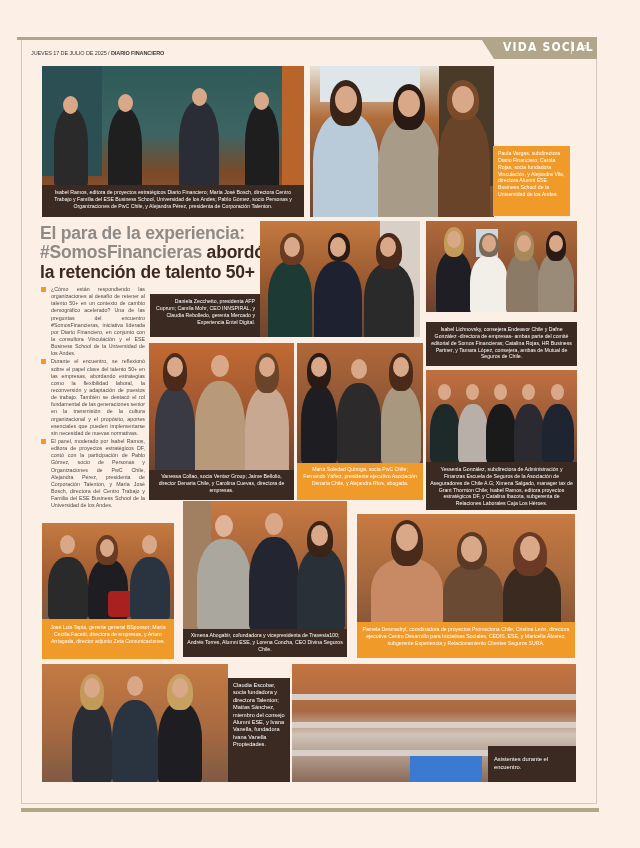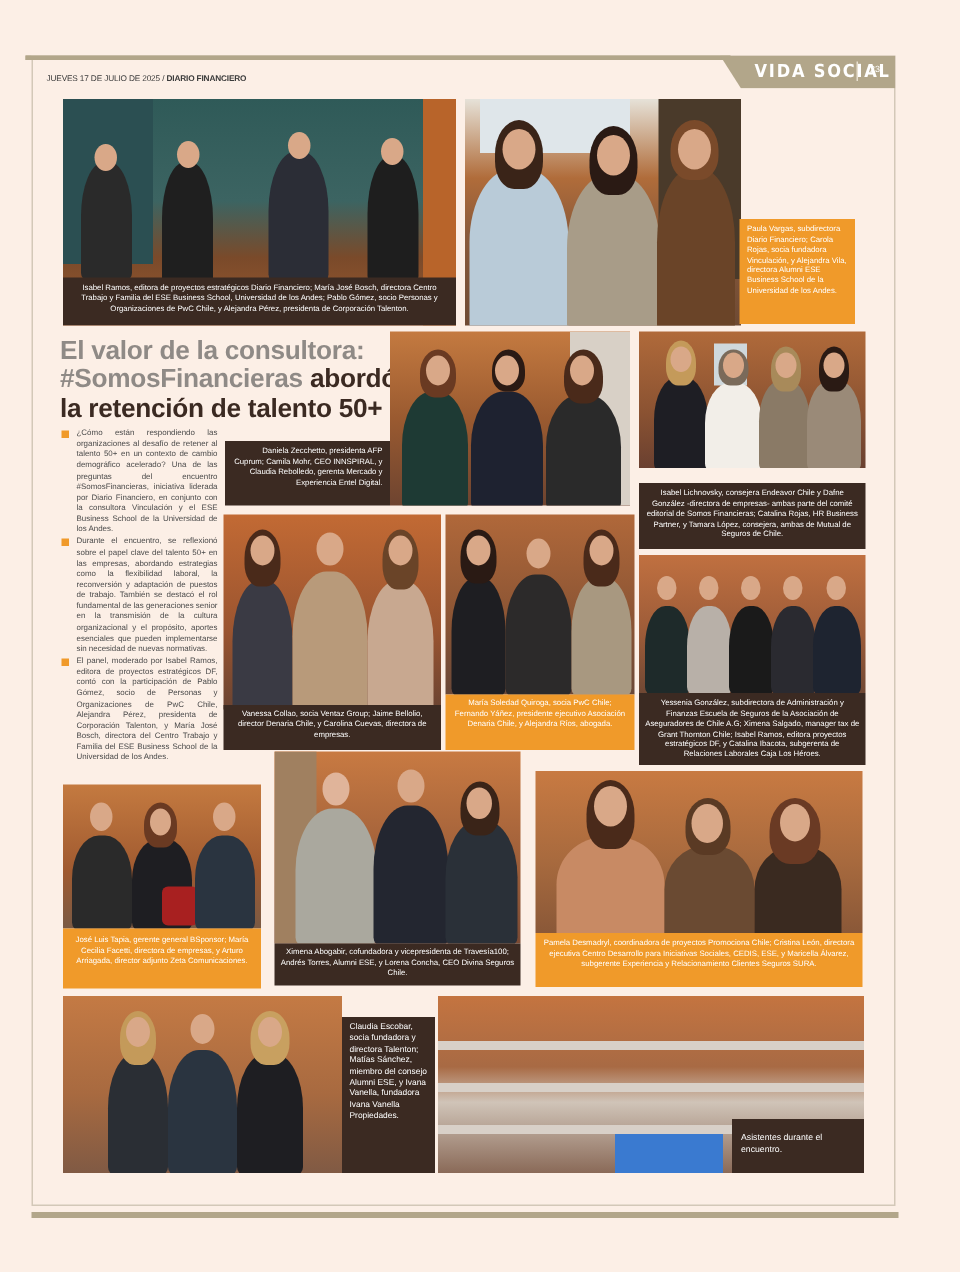--- a/index.html
+++ b/index.html
@@ -71,21 +71,21 @@
   <div class="head" style="left:25px;top:20px;width:22px;height:27px;"></div>
   <div class="person" style="left:68px;top:50px;width:62px;height:110px;background:#a89c88;"></div>
   <div class="hair" style="left:83px;top:18px;width:32px;height:46px;background:#2a1a14;"></div>
   <div class="head" style="left:88px;top:24px;width:22px;height:27px;"></div>
   <div class="person" style="left:128px;top:46px;width:52px;height:110px;background:#6a4428;"></div>
   <div class="hair" style="left:137px;top:14px;width:32px;height:40px;background:#7a4a2a;"></div>
   <div class="head" style="left:142px;top:20px;width:22px;height:27px;"></div>
 </div>
 <div class="cap orange left" style="left:493px;top:146px;width:77px;height:70px;padding:4px 5px;">Paula Vargas, subdirectora Diario Financiero; Carola Rojas, socia fundadora Vinculación, y Alejandra Vila, directora Alumni ESE Business School de la Universidad de los Andes.</div>
 
-<div class="headline"><span class="grey">El valor de la consultora: #SomosFinancieras </span><span>abordó la retención de talento 50+</span></div>
+<div class="headline"><span class="grey">El para de la experiencia: #SomosFinancieras </span><span>abordó la retención de talento 50+</span></div>
 
 <div class="body-text">
   <div class="para"><span class="bullet"></span><span>¿Cómo están respondiendo las organizaciones al desafío de retener al talento 50+ en un contexto de cambio demográfico acelerado? Una de las preguntas del encuentro #SomosFinancieras, iniciativa liderada por Diario Financiero, en conjunto con la consultora Vinculación y el ESE Business School de la Universidad de los Andes.</span></div>
   <div class="para"><span class="bullet"></span><span>Durante el encuentro, se reflexionó sobre el papel clave del talento 50+ en las empresas, abordando estrategias como la flexibilidad laboral, la reconversión y adaptación de puestos de trabajo. También se destacó el rol fundamental de las generaciones senior en la transmisión de la cultura organizacional y el propósito, aportes esenciales que pueden implementarse sin necesidad de nuevas normativas.</span></div>
   <div class="para"><span class="bullet"></span><span>El panel, moderado por Isabel Ramos, editora de proyectos estratégicos DF, contó con la participación de Pablo Gómez, socio de Personas y Organizaciones de PwC Chile, Alejandra Pérez, presidenta de Corporación Talenton, y María José Bosch, directora del Centro Trabajo y Familia del ESE Business School de la Universidad de los Andes.</span></div>
 </div>
 
 <div class="photo" style="left:260px;top:221px;width:160px;height:116px;background:linear-gradient(180deg,#c47a40 0%,#9a5a30 50%,#6e4430 100%);">
   <div style="position:absolute;right:0;top:0;width:40px;height:116px;background:#d8d0c6;"></div>
   <div class="person" style="left:8px;top:40px;width:44px;height:80px;background:#1e3a34;"></div>

